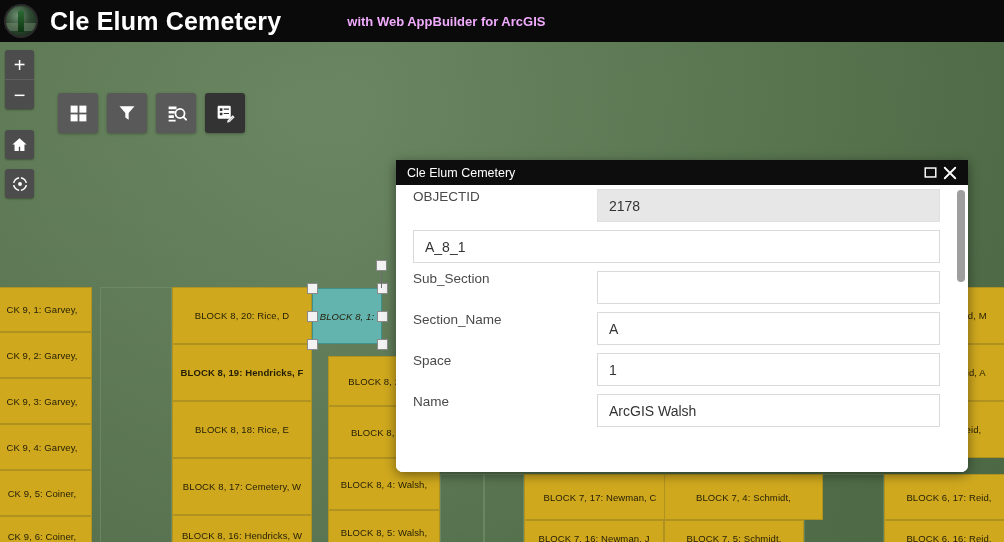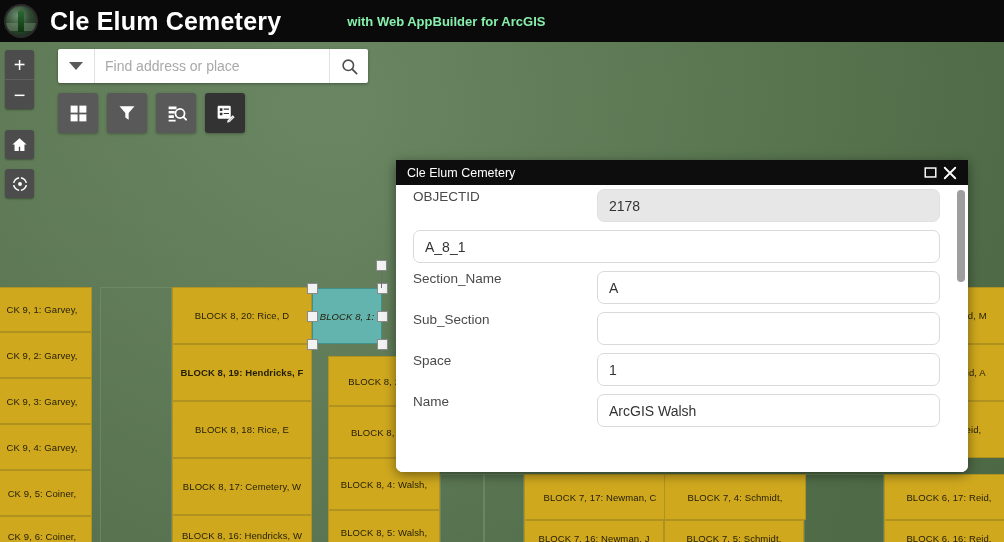--- a/index.html
+++ b/index.html
@@ -34,21 +34,21 @@
           background:#0a0a0a;display:flex;align-items:center;z-index:40;}
   .logo{width:42px;height:42px;display:flex;align-items:center;justify-content:center;flex:0 0 auto;}
   .logo-disc{width:30px;height:30px;border-radius:50%;
      background:radial-gradient(circle at 38% 32%,#6e8f72 0%,#2f4a32 45%,#0e2312 100%);
      border:2px solid #2b2b2b;position:relative;overflow:hidden;}
   .logo-disc:after{content:"";position:absolute;left:12px;top:4px;width:6px;height:22px;
      background:linear-gradient(#2d6b34,#0d3512);border-radius:3px 3px 0 0;}
   .logo-disc:before{content:"";position:absolute;left:0;bottom:5px;width:30px;height:8px;
      background:rgba(150,170,140,.35);}
   .app-title{color:#fff;font-size:25px;font-weight:bold;margin-left:8px;letter-spacing:.2px;}
-  .app-sub{color:#86efac;font-size:13px;font-weight:bold;margin-left:66px;}
+  .app-sub{color:#f0abfc;font-size:13px;font-weight:bold;margin-left:66px;}
 
   
   .zoomctl{position:absolute;left:5px;top:50px;width:29px;background:#4c4c4c;
            border-radius:3px;z-index:30;box-shadow:0 1px 2px rgba(0,0,0,.35);}
   .zoomctl div{height:29px;display:flex;align-items:center;justify-content:center;
            color:#fff;font-size:20px;line-height:1;cursor:pointer;}
   .zoomctl div:first-child{border-bottom:1px solid #5f5f5f;}
   .sqbtn{position:absolute;left:5px;width:29px;height:29px;background:#4c4c4c;border-radius:3px;
          display:flex;align-items:center;justify-content:center;z-index:30;cursor:pointer;
          box-shadow:0 1px 2px rgba(0,0,0,.35);}
@@ -81,21 +81,21 @@
      box-shadow:0 3px 12px rgba(0,0,0,.45);border-radius:0 0 7px 7px;background:#fff;}
   .popup-title{height:25px;background:#0d0d0d;display:flex;align-items:center;
      padding:0 8px 0 11px;color:#fff;font-size:12.5px;}
   .popup-title .ttl{flex:1;white-space:nowrap;overflow:hidden;}
   .tbtn{width:20px;height:22px;display:flex;align-items:center;justify-content:center;cursor:pointer;}
   .popup-body{position:relative;height:287px;overflow:hidden;background:#fff;
      border-radius:0 0 7px 7px;padding-top:4px;box-sizing:border-box;}
   .frow{display:flex;height:41px;padding:0 28px 0 17px;}
   .flabel{width:184px;font-size:13.5px;color:#4a4a4a;flex:0 0 auto;}
   .fval{flex:1;height:33px;border:1px solid #dadada;box-sizing:border-box;background:#fff;
-        display:flex;align-items:center;padding:0 11px;font-size:14px;color:#333;border-radius:7px;}
+        display:flex;align-items:center;padding:0 11px;font-size:14px;color:#333;border-radius:0;}
   .fval.ro{background:#e7e7e7;border-color:#e0e0e0;}
   .sbar{position:absolute;right:3px;top:5px;width:8px;height:277px;}
   .sthumb{position:absolute;top:0;left:0;width:8px;height:92px;background:#9e9e9e;border-radius:4px;}
   .popup-fade{position:absolute;left:0;right:0;bottom:0;height:10px;
      background:linear-gradient(rgba(255,255,255,0),#fff);}
   svg{display:block;}
 </style>
 </head>
 <body>
 
@@ -120,21 +120,21 @@
         <div class="plot" style="left: 172px; top: 344px; width: 140px; height: 57px; font-weight: bold;">BLOCK 8, 19: Hendricks, F</div>
         <div class="plot" style="left: 172px; top: 401px; width: 140px; height: 57px;">BLOCK 8, 18: Rice, E</div>
         <div class="plot" style="left: 172px; top: 458px; width: 140px; height: 57px;">BLOCK 8, 17: Cemetery, W</div>
         <div class="plot" style="left: 172px; top: 515px; width: 140px; height: 40px;">BLOCK 8, 16: Hendricks, W</div>
         <div class="plot" style="left: 328px; top: 356px; width: 112px; height: 50px;">BLOCK 8, 2: Wa</div>
         <div class="plot" style="left: 328px; top: 406px; width: 112px; height: 52px;">BLOCK 8, 3: W</div>
         <div class="plot" style="left: 328px; top: 458px; width: 112px; height: 52px;">BLOCK 8, 4: Walsh,</div>
         <div class="plot" style="left: 328px; top: 510px; width: 112px; height: 45px;">BLOCK 8, 5: Walsh,</div>
         <div class="plot" style="left: 524px; top: 474px; width: 152px; height: 46px;">BLOCK 7, 17: Newman, C</div>
         <div class="plot" style="left: 524px; top: 520px; width: 140px; height: 36px;">BLOCK 7, 16: Newman, J</div>
-        <div class="plot" style="left: 664px; top: 474px; width: 142px; height: 46px;">BLOCK 7, 4: Schmidt,</div>
+        <div class="plot" style="left: 664px; top: 474px; width: 159px; height: 46px;">BLOCK 7, 4: Schmidt,</div>
         <div class="plot" style="left: 664px; top: 520px; width: 140px; height: 36px;">BLOCK 7, 5: Schmidt,</div>
         <div class="plot" style="left: 930px; top: 287px; width: 80px; height: 57px;">Reid, M</div>
         <div class="plot" style="left: 930px; top: 344px; width: 80px; height: 57px;">Reid, A</div>
         <div class="plot" style="left: 930px; top: 401px; width: 80px; height: 57px;">Reid,</div>
         <div class="plot" style="left: 884px; top: 474px; width: 130px; height: 46px;">BLOCK 6, 17: Reid,</div>
         <div class="plot" style="left: 884px; top: 520px; width: 130px; height: 36px;">BLOCK 6, 16: Reid,</div>
       </div>
     <div id="selection-layer">
         <div class="plot sel" style="left: 312px; top: 288px; width: 70px; height: 56px; font-style: italic;">BLOCK 8, 1:</div>
         <div class="handle" style="left: 306.5px; top: 282.5px;"></div>
@@ -168,32 +168,20 @@
   </div>
 
   <div class="sqbtn loc-btn">
     <svg width="18" height="18" viewBox="0 0 24 24">
       <circle cx="12" cy="12" r="8.5" fill="none" stroke="#fff" stroke-width="2"></circle>
       <circle cx="12" cy="12" r="2.6" fill="#fff"></circle>
       <path stroke="#4c4c4c" stroke-width="2.4" d="M12 1v6M12 17v6M1 12h6M17 12h6"></path>
     </svg>
   </div>
 
-  <div class="searchbar">
-    <div class="sb-drop">
-      <div class="caret"></div>
-    </div>
-    <input class="sb-input" type="text" placeholder="Find address or place" style="">
-    <div class="sb-go">
-      <svg width="19" height="19" viewBox="0 0 24 24">
-        <circle cx="10.5" cy="10.5" r="6.6" fill="none" stroke="#4d4d4d" stroke-width="2"></circle>
-        <path d="M15.4 15.4L21 21" stroke="#4d4d4d" stroke-width="2.3" stroke-linecap="round"></path>
-      </svg>
-    </div>
-  </div>
 
   <div class="wbtns">
     <div class="wbtn">
       <svg width="21" height="21" viewBox="0 0 24 24">
         <rect x="3" y="3" width="8" height="8" fill="#fff"></rect>
         <rect x="13" y="3" width="8" height="8" fill="#fff"></rect>
         <rect x="3" y="13" width="8" height="8" fill="#fff"></rect>
         <rect x="13" y="13" width="8" height="8" fill="#fff"></rect>
       </svg>
     </div>
@@ -236,26 +224,26 @@
     <div class="popup-body">
       <div id="field-rows">
           <div class="frow">
             <div class="flabel">OBJECTID</div>
             <div class="fval ro">2178</div>
           </div>
           <div class="frow">
             <div class="fval">A_8_1</div>
           </div>
           <div class="frow">
+            <div class="flabel">Sub_Section</div>
+            <div class="fval"></div>
+          </div>
+          <div class="frow">
             <div class="flabel">Section_Name</div>
             <div class="fval">A</div>
-          </div>
-          <div class="frow">
-            <div class="flabel">Sub_Section</div>
-            <div class="fval"></div>
           </div>
           <div class="frow">
             <div class="flabel">Space</div>
             <div class="fval">1</div>
           </div>
           <div class="frow">
             <div class="flabel">Name</div>
             <div class="fval">ArcGIS Walsh</div>
           </div>
         </div>

